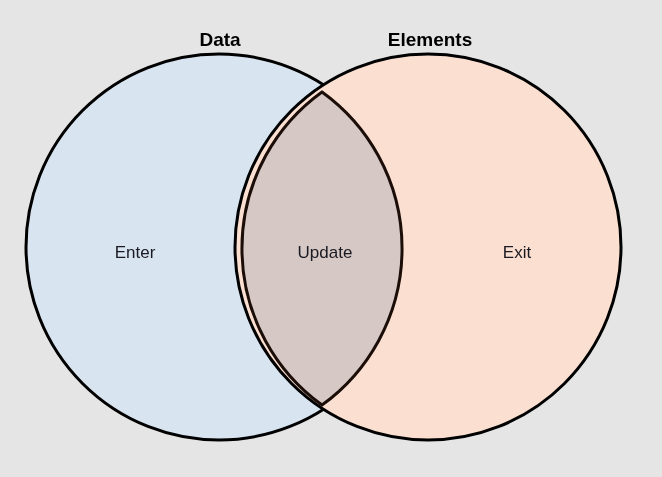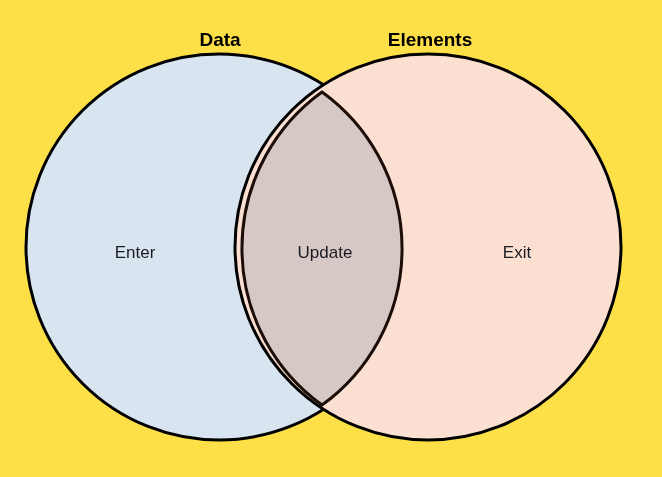--- a/index.html
+++ b/index.html
@@ -42,21 +42,21 @@
     font-size: 17px;
     font-weight: normal;
     fill: #1a1a22;
     text-anchor: middle;
     dominant-baseline: alphabetic;
   }
 </style>
 </head>
 <body>
 
-<div id="venn-root" style="width: 662px; height: 477px; background: #fde047;">
+<div id="venn-root" style="width: 662px; height: 477px; background: #e5e5e5;">
 
   <svg id="venn-svg" width="662" height="477" viewBox="0 0 662 477" xmlns="http://www.w3.org/2000/svg">
 
     <circle class="circle-shape" id="circle-left" cy="247" r="193" fill="#d8e5f1" cx="219" stroke="#000000"></circle>
 
     <circle class="circle-shape" id="circle-right" cy="247" r="193" fill="#fbe0d2" cx="428" stroke="#000000"></circle>
 
     <path id="intersection-lens" fill="#d6c8c4" stroke="#1b0d08" stroke-width="3" d="M 322 92 A 193 193 0 0 0 322 405 A 193 193 0 0 0 322 92 Z"></path>
 
     <text class="set-title" id="title-left" y="46" x="220">Data</text>

